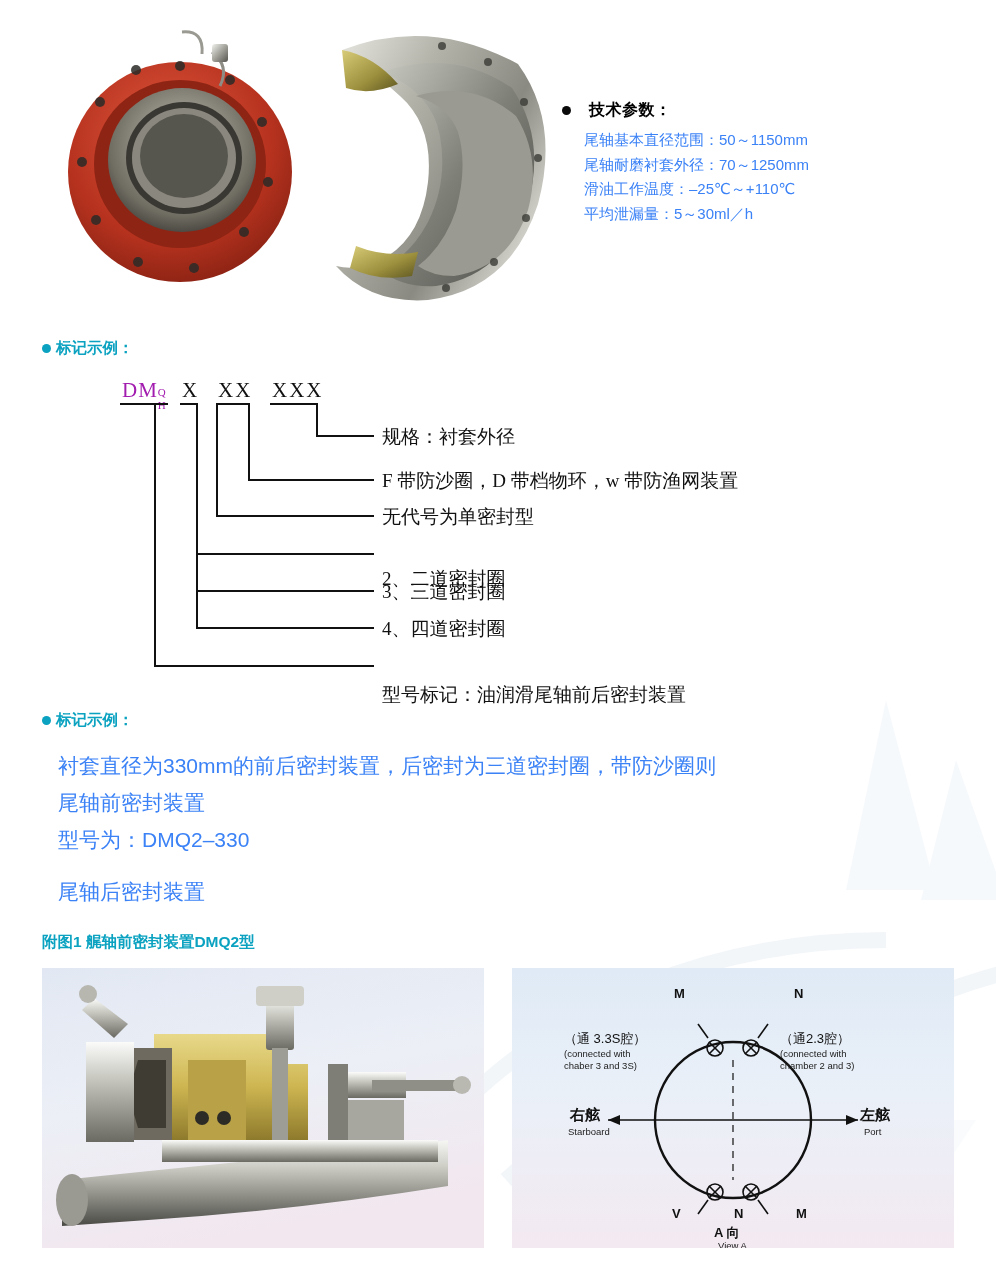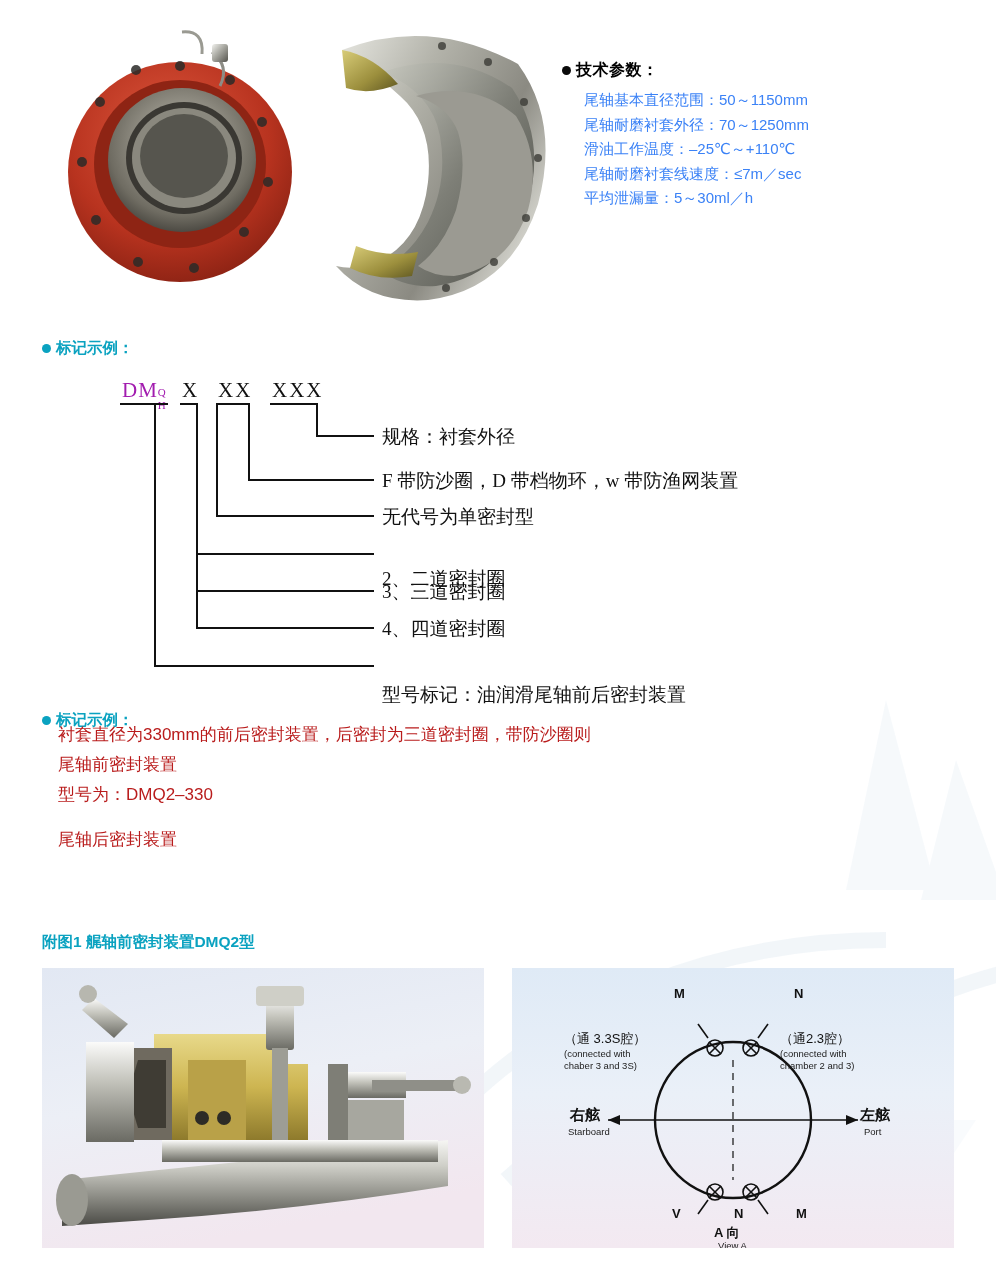--- a/index.html
+++ b/index.html
@@ -17,21 +17,21 @@
   
   .photo-row{position:absolute;left:62px;top:10px;width:500px;height:300px;}
   .photo{position:absolute;border-radius:3px;overflow:hidden;}
   .photo-left{left:0;top:12px;width:240px;height:272px;}
   .photo-right{left:250px;top:0px;width:260px;height:300px;}
 
   
   .spec{position:absolute;left:562px;top:60px;width:420px;}
   .bullet-head{
     font-size:16px;font-weight:bold;color:#000;letter-spacing:.5px;
-    display:flex;align-items:center;gap:5px;
+    display:flex;align-items:center;gap:18px;margin-top:40px;
   }
   .dot{display:inline-block;width:9px;height:9px;border-radius:50%;background:#0a0a0a;}
   .spec ul{list-style:none;margin:7px 0 0 22px;padding:0;}
   .spec li{font-size:15px;line-height:1.64;color:#3b82f6;white-space:nowrap;}
 
   
   .sec-head{
     position:absolute;font-size:15.5px;font-weight:bold;color:#0aa2c0;
     display:flex;align-items:center;gap:5px;
   }
@@ -46,21 +46,21 @@
   .code-text .stack{display:inline-block;position:relative;width:13px;vertical-align:baseline;}
   .code-text .stack i{font-style:normal;font-size:11px;position:absolute;left:0;}
   .code-text .stack i.q{top:-11px;}
   .code-text .stack i.h{top:2px;}
   .code-x{position:absolute;font-size:21px;color:#111;letter-spacing:2px;}
   .legend{position:absolute;font-size:19px;color:#111;white-space:nowrap;
     font-family:"Liberation Serif","DejaVu Serif",serif;}
   .ln{position:absolute;background:#111;}
 
   
-  .example{position:absolute;left:58px;top:720px;width:700px;font-size:17px;line-height:1.75;color:#b91c1c;}
+  .example{position:absolute;left:58px;top:748px;width:700px;font-size:21px;line-height:1.75;color:#3b82f6;}
   .example p{margin:0;}
   .example .gap{height:16px;}
 
   
   .fig-cap{position:absolute;left:42px;top:932px;font-size:15.5px;font-weight:bold;color:#0aa2c0;}
 
   
   .fig-left{position:absolute;left:42px;top:968px;width:442px;height:280px;overflow:hidden;}
   .fig-right{position:absolute;left:512px;top:968px;width:442px;height:280px;overflow:hidden;
     background:linear-gradient(180deg,#dfeaf6 0%,#eaf0f8 45%,#f3e9f1 100%);}
@@ -172,21 +172,20 @@
 
 <div class="spec">
   <div class="bullet-head">
     <span class="dot"></span>
     <span>技术参数：</span>
   </div>
   <ul>
     <li>尾轴基本直径范围：50～1150mm</li>
     <li>尾轴耐磨衬套外径：70～1250mm</li>
     <li>滑油工作温度：–25℃～+110℃</li>
-    <li>尾轴耐磨衬套线速度：≤7m／sec</li>
     <li>平均泄漏量：5～30ml／h</li>
   </ul>
 </div>
 
 <div class="sec-head" id="mark-head-1">
   <span class="dot"></span>
   <span>标记示例：</span>
 </div>
 
 <div class="code-wrap">

